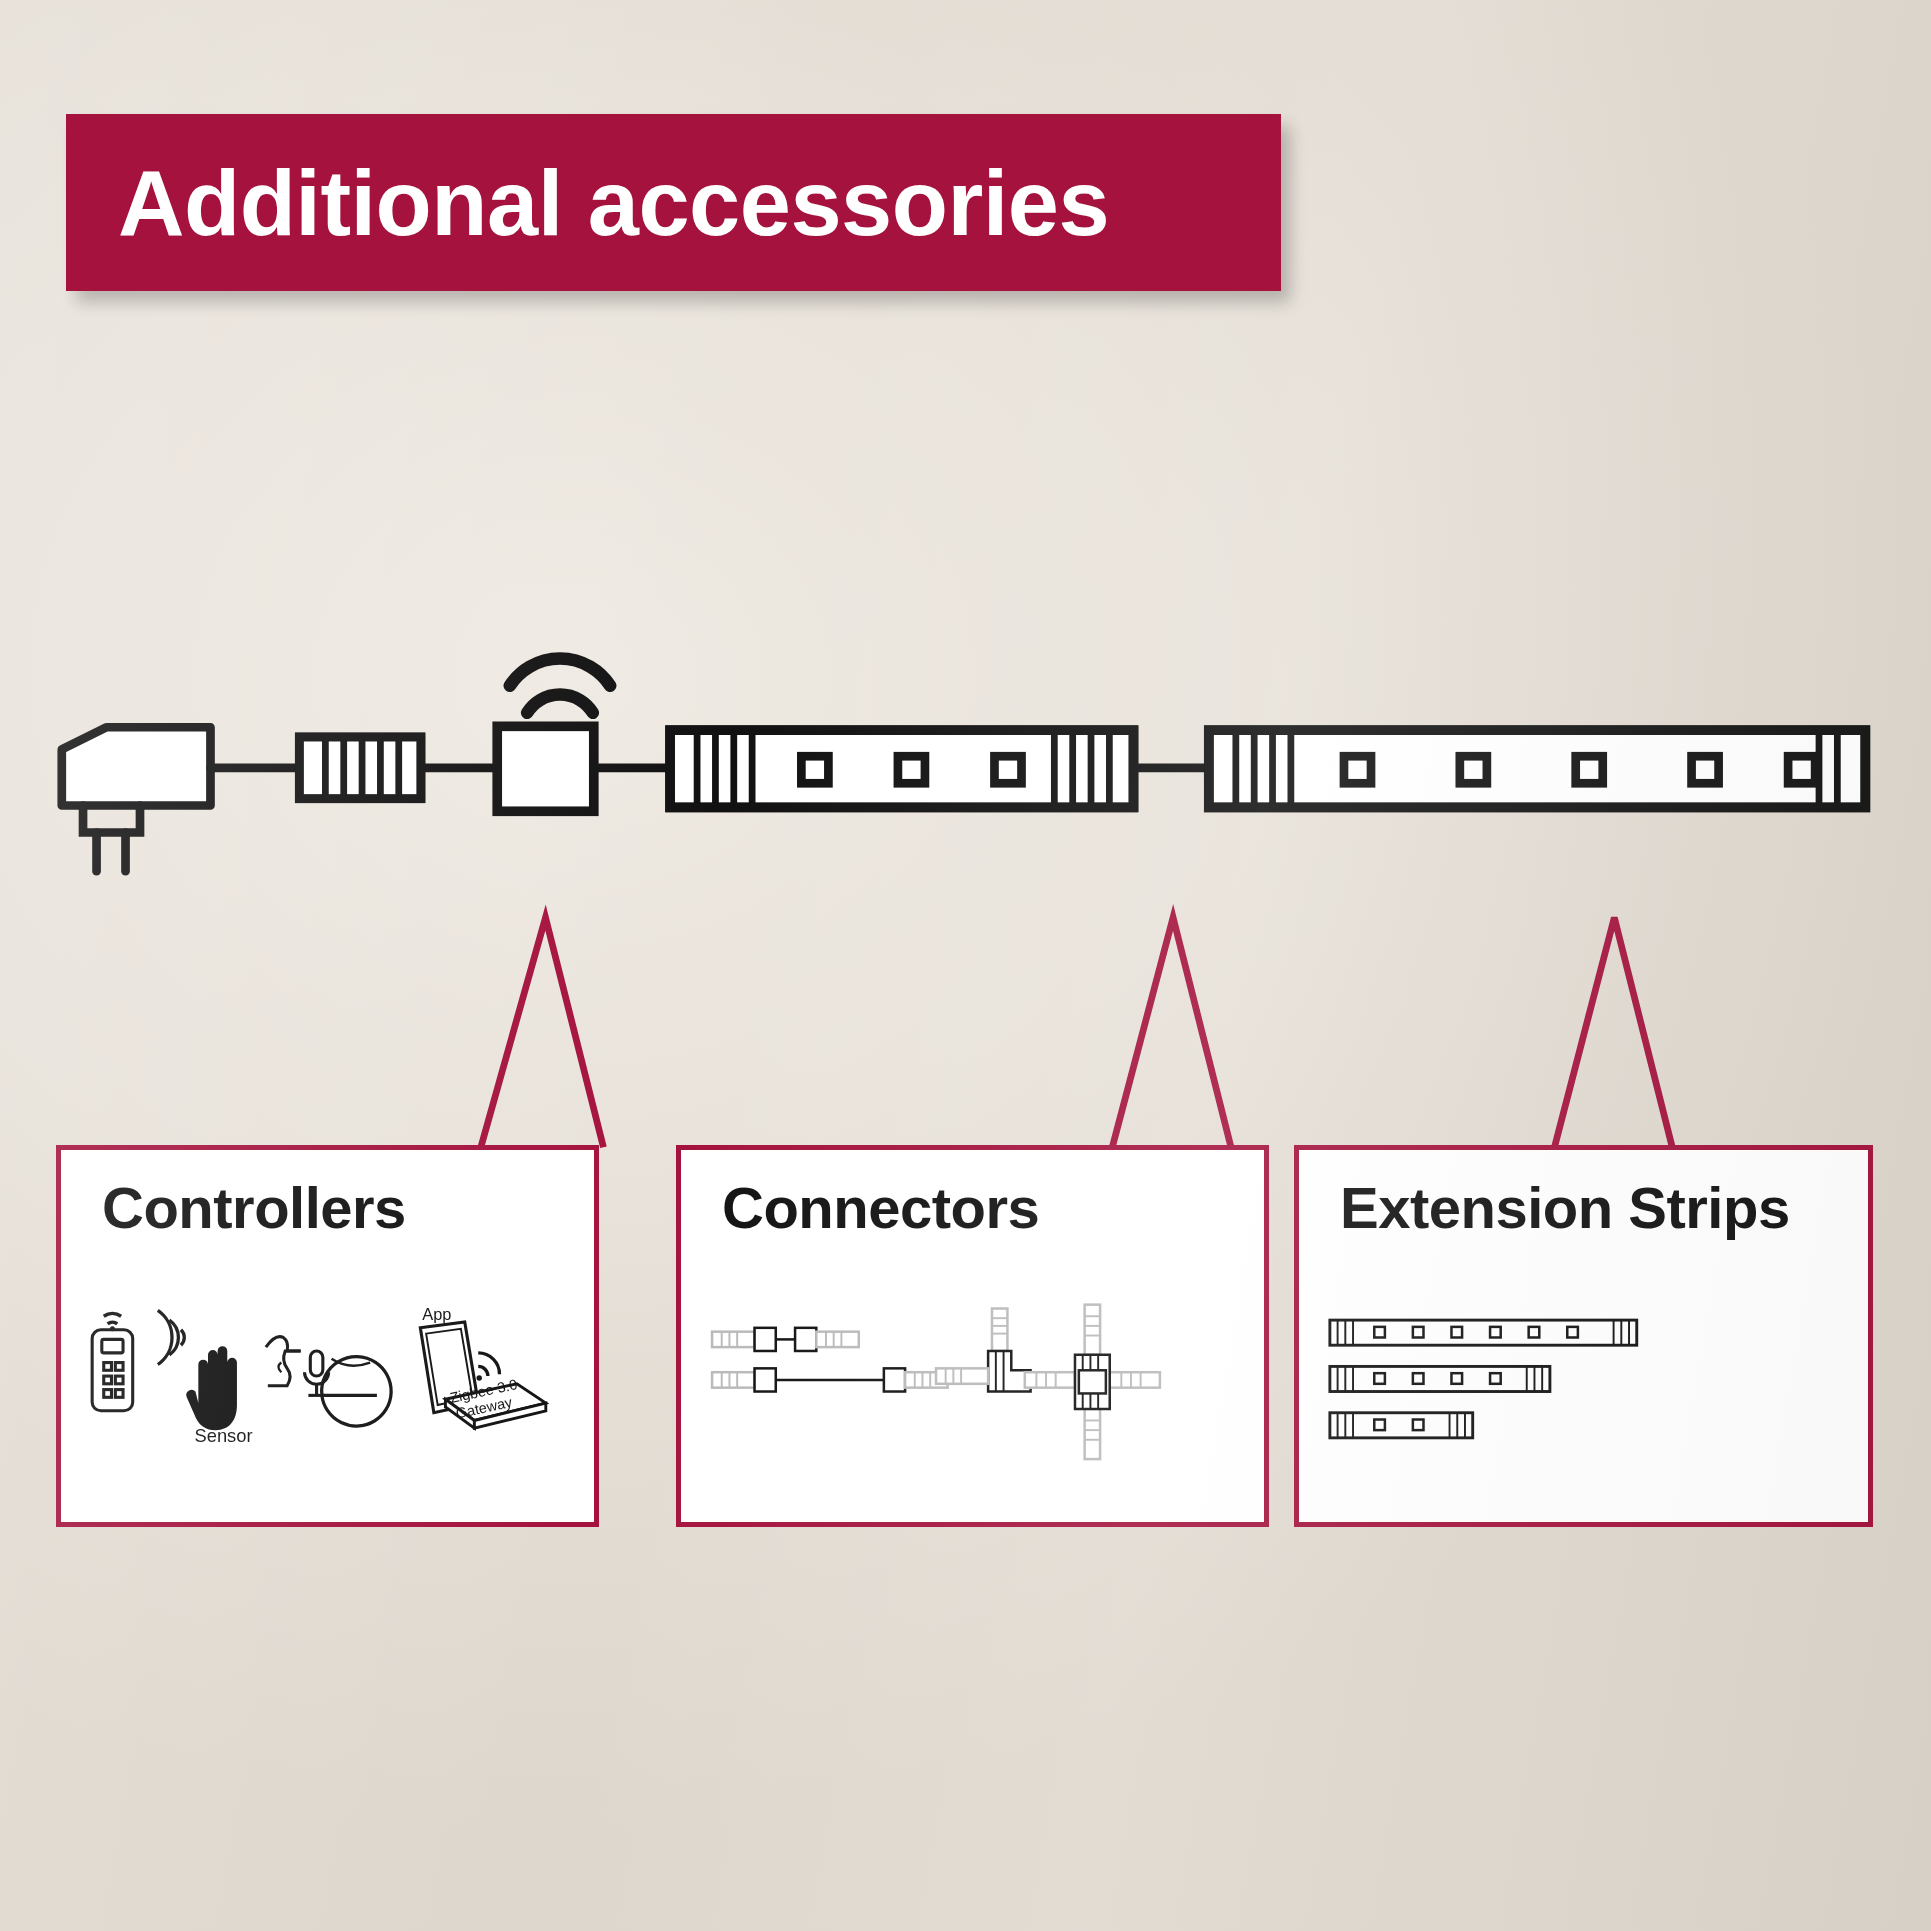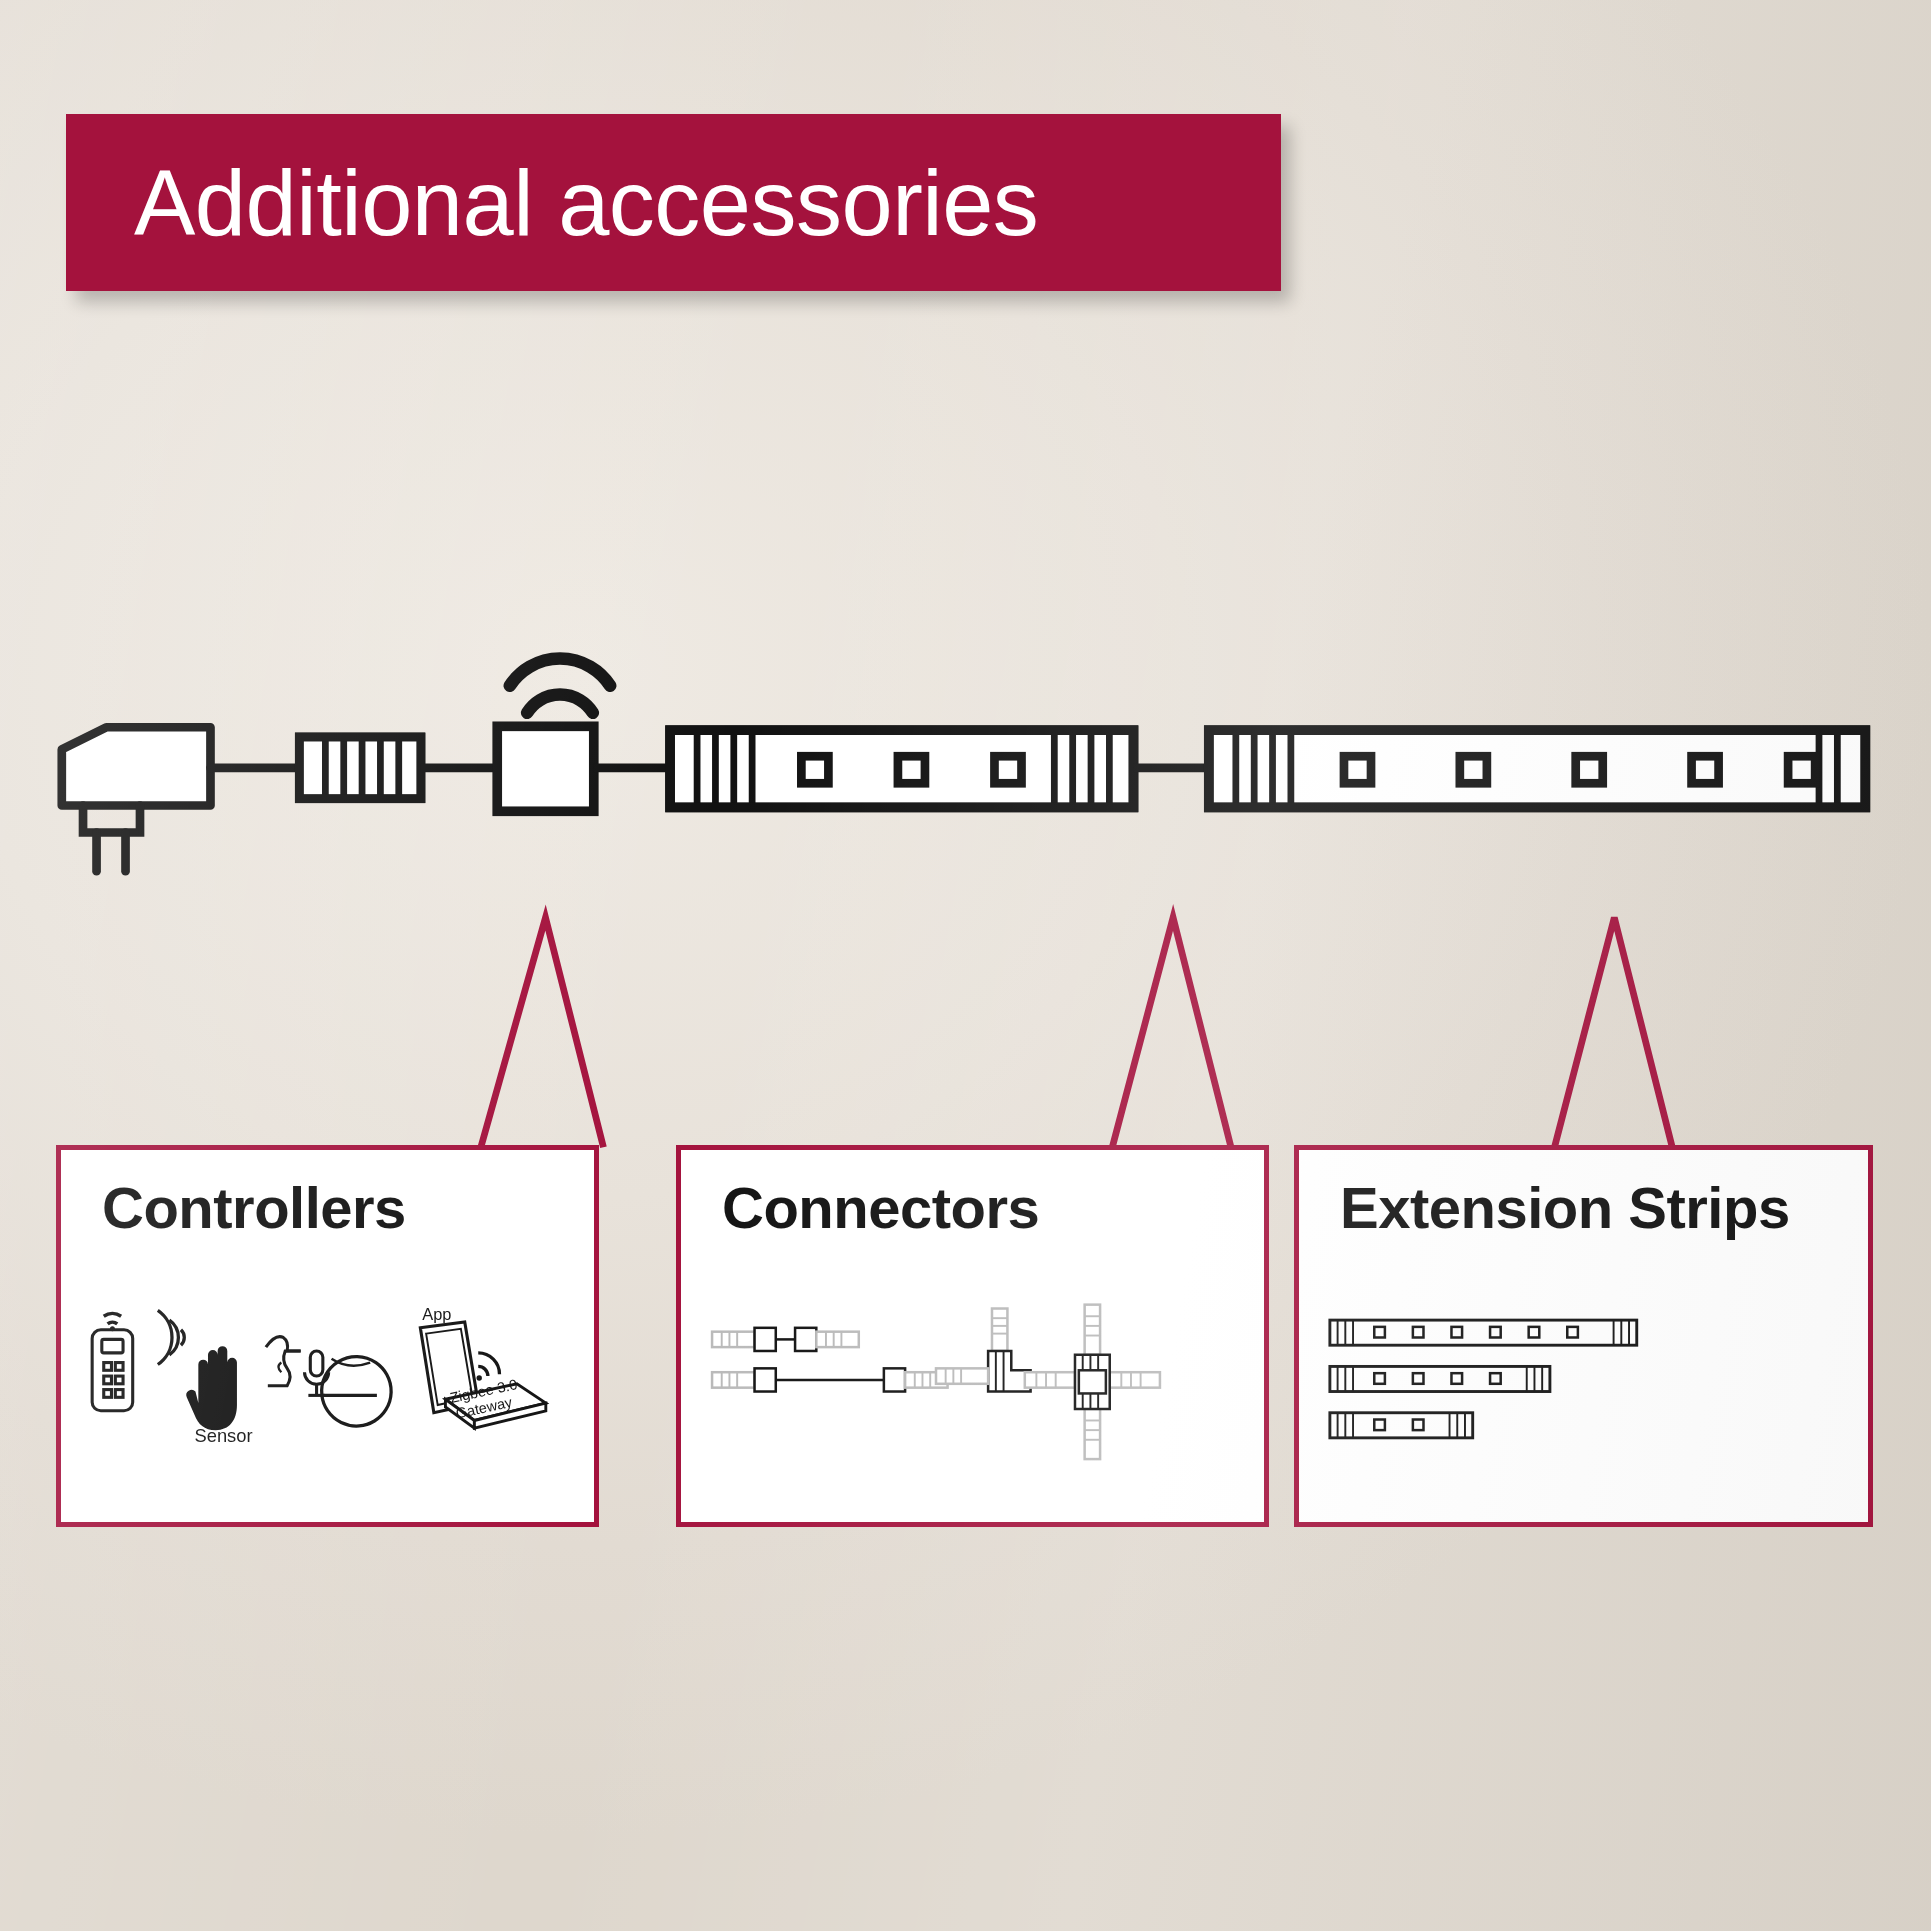--- a/index.html
+++ b/index.html
@@ -38,23 +38,23 @@
     height: 177px;
     background: #a4123d;
     box-shadow: 9.7px 11.6px 15.4px rgba(0,0,0,0.22);
     display: flex;
     align-items: center;
     z-index: 5;
   }
   .banner-title {
     color: #ffffff;
     font-size: 92px;
-    font-weight: normal;
+    font-weight: bold;
     letter-spacing: -0.5px;
-    padding-left: 68px;
+    padding-left: 52px;
     line-height: 1;
   }
 
   
   .schematic {
     position: absolute;
     left: 0;
     top: 618px;
     width: 1931px;
     height: 290px;

